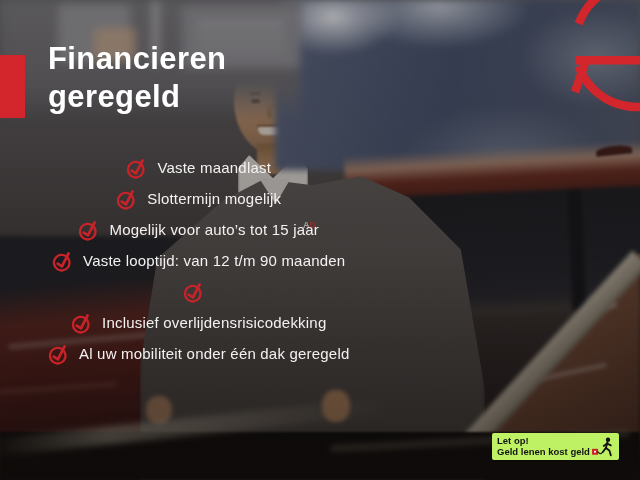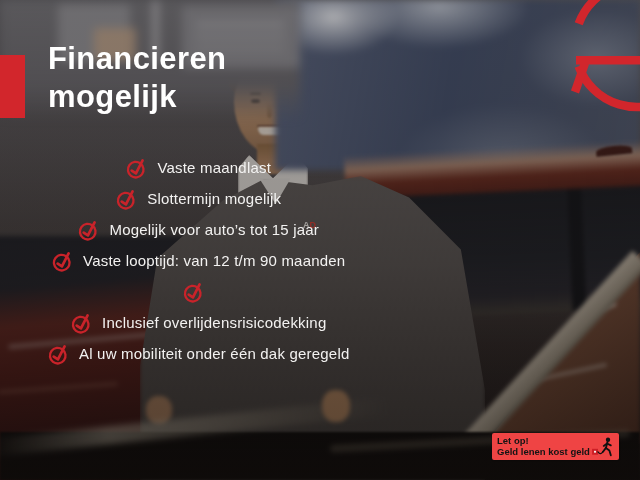--- a/index.html
+++ b/index.html
@@ -87,21 +87,21 @@
 
   
   .red-block{left:0;top:55px;width:25px;height:63px;background:var(--accent);z-index:10;}
   .title{left:48px;top:40px;z-index:10;margin:0;color:#fff;font-weight:600;
     font-size:31px;line-height:38px;letter-spacing:0.4px;}
   .benefits{left:48px;top:152px;z-index:10;list-style:none;margin:0;padding:0;}
   .benefits li{display:flex;align-items:center;height:31px;justify-content:center;}
   .chk{width:22px;height:22px;margin-right:9px;overflow:visible;flex:0 0 auto;}
   .benefits .lbl{color:#f3f2f1;font-size:15px;letter-spacing:0.2px;white-space:nowrap;}
   .corner-logo{left:530px;top:0;width:110px;height:125px;z-index:10;}
-  .warning{left:492px;top:433px;width:127px;height:27px;z-index:10;background:#ef4444;border-radius:2px;
+  .warning{left:492px;top:433px;width:127px;height:27px;z-index:10;background:#bef264;border-radius:2px;
     box-shadow:0 0 2px rgba(0,0,0,0.4);padding:3px 5px;box-sizing:border-box;}
   .warning .wline{font-size:9.5px;font-weight:bold;color:#141414;line-height:10.5px;white-space:nowrap;}
   .wicon{position:absolute;right:3px;top:4px;width:26px;height:20px;}
 </style>
 </head>
 <body>
 
 <div class="stage" style="--accent:#d2262c;">
 
   <div class="abs ph-base"></div>
@@ -157,21 +157,21 @@
   <div class="abs hood-light2"></div>
   <div class="abs wiper"></div>
   <div class="abs p-hand-r"></div>
 
   <div class="abs ph-overlay"></div>
 
   <div class="abs red-block"></div>
 
   <h1 class="abs title">
     <span>Financieren</span><br>
-    <span>mogelijk</span>
+    <span>geregeld</span>
   </h1>
 
   <ul class="abs benefits">
     <li>
       <svg class="chk" viewBox="0 0 22 22">
           <g transform="rotate(-8 11 11)" fill="none" stroke="#c9232a" stroke-linecap="round" stroke-linejoin="round">
             <circle cx="9.5" cy="12.5" r="7.8" stroke-width="2.3"></circle>
             <polyline points="5.4,12.8 9.2,16.2 17.6,4.2" stroke-width="2.7"></polyline>
           </g>
         </svg>

